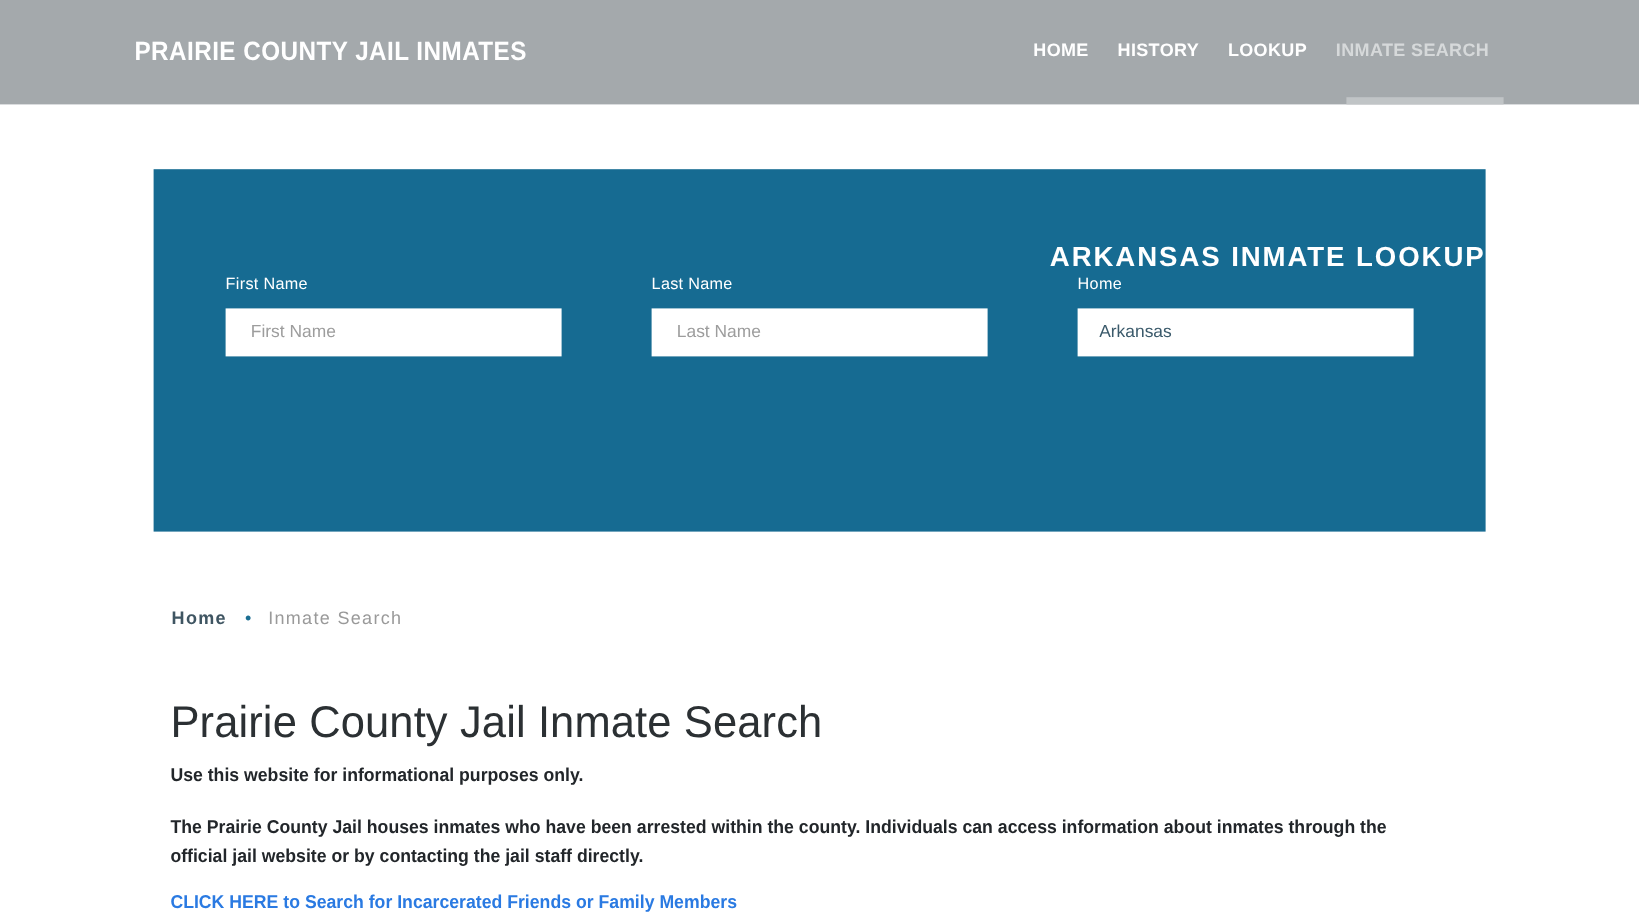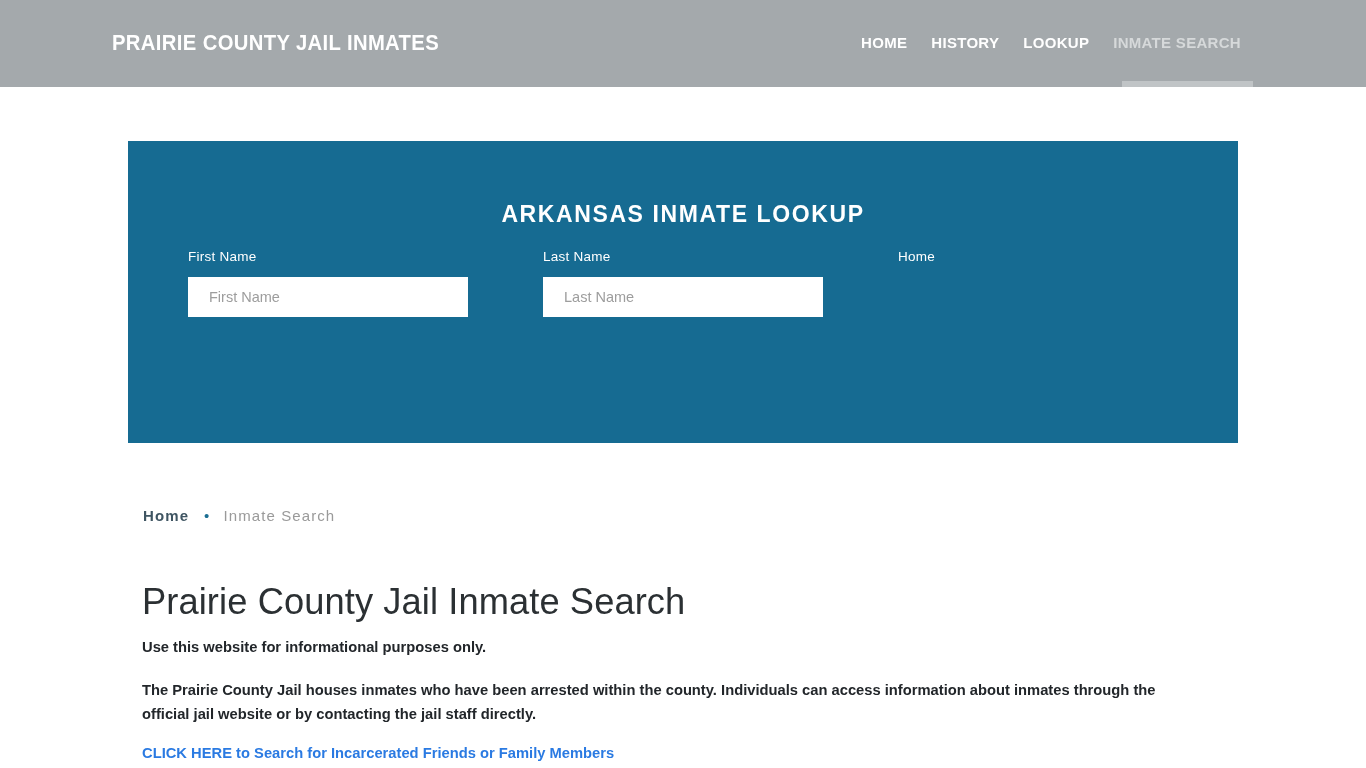--- a/index.html
+++ b/index.html
@@ -83,31 +83,31 @@
     width: 1110px;
     height: 302px;
     background: #166b92;
     box-sizing: border-box;
   }
   .lookup-title {
     position: absolute;
     left: 0;
     top: 40px;
     width: 1110px;
-    text-align: center;
+    text-align: right;
     color: #ffffff;
     font-size: 23px;
     line-height: 28px;
     font-weight: bold;
     letter-spacing: 1.6px;
     font-family: "Liberation Sans Narrow", "Liberation Sans", sans-serif;
   }
   .field {
     position: absolute;
-    top: 107px;
+    top: 87px;
   }
   .field-first { left: 60px; width: 280px; }
   .field-last  { left: 415px; width: 280px; }
   .field-state { left: 770px; width: 280px; }
 
   .field-label {
     display: block;
     color: #ffffff;
     font-size: 13.5px;
     line-height: 18px;
@@ -281,20 +281,23 @@
     <input class="text-input" type="text" placeholder="First Name" style="">
   </div>
 
   <div class="field field-last">
     <label class="field-label">Last Name</label>
     <input class="text-input" type="text" placeholder="Last Name" style="">
   </div>
 
   <div class="field field-state">
     <label class="field-label">Home</label>
+    <select class="select-input">
+      <option>Arkansas</option>
+    </select>
   </div>
 
 </section>
 
 <nav class="breadcrumb">
   <a class="breadcrumb-link" href="#">Home</a>
   <span class="breadcrumb-sep">•</span>
   <span class="breadcrumb-current">Inmate Search</span>
 </nav>
 

